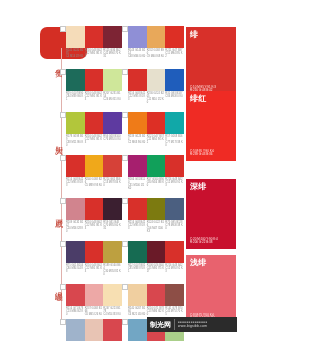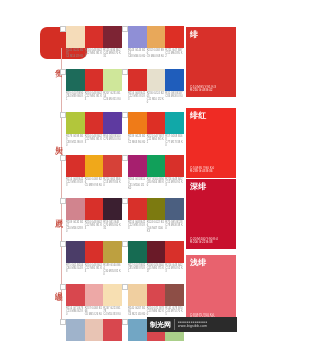--- a/index.html
+++ b/index.html
@@ -440,21 +440,21 @@
     </div>
 
   <div id="cards-root">
       <div class="bigcard" style="top: 27px; height: 70px; background: rgb(216, 48, 42);">
         <div class="bname">绯</div>
         <div class="bcodes">
           <div>C:10 M:95 Y:91 K:3</div>
           <div>R:216 G:48 B:42</div>
         </div>
       </div>
-      <div class="bigcard" style="top: 108px; height: 70px; background: rgb(239, 43, 36);">
+      <div class="bigcard" style="top: 91px; height: 70px; background: rgb(239, 43, 36);">
         <div class="bname">绯红</div>
         <div class="bcodes">
           <div>C:5 M:95 Y:90 K:0</div>
           <div>R:239 G:43 B:36</div>
         </div>
       </div>
       <div class="bigcard" style="top: 179px; height: 70px; background: rgb(200, 16, 46);">
         <div class="bname">深绯</div>
         <div class="bcodes">
           <div>C:20 M:100 Y:90 K:4</div>

